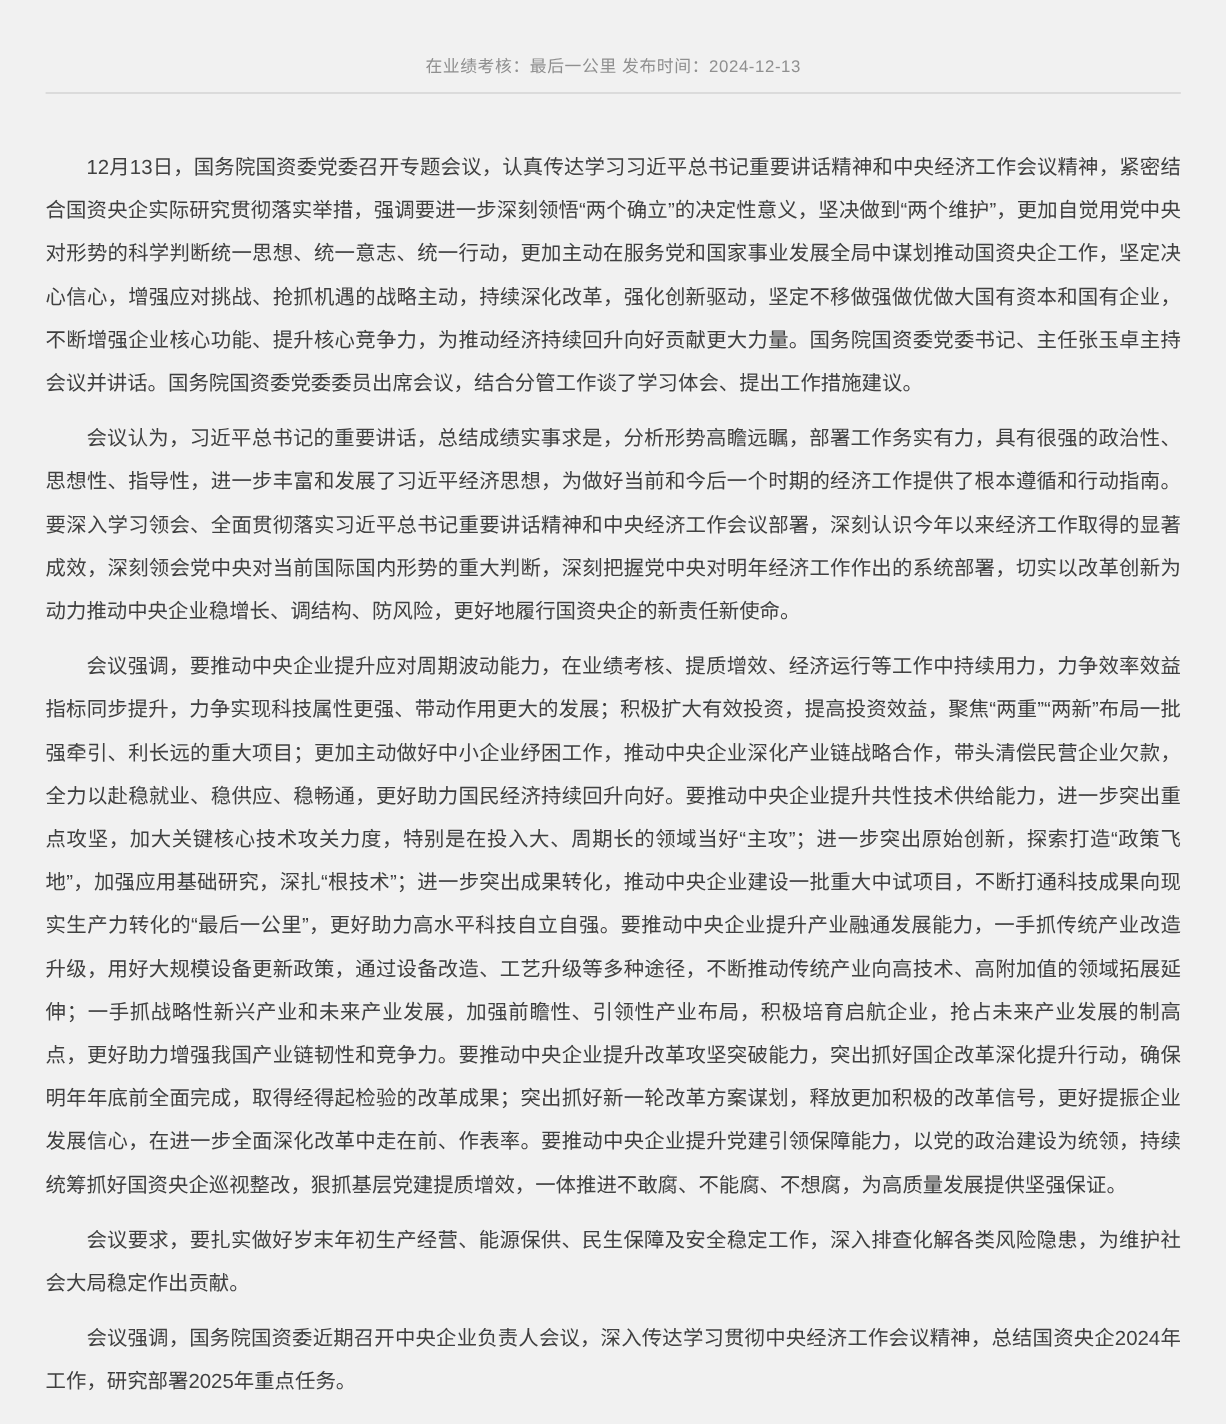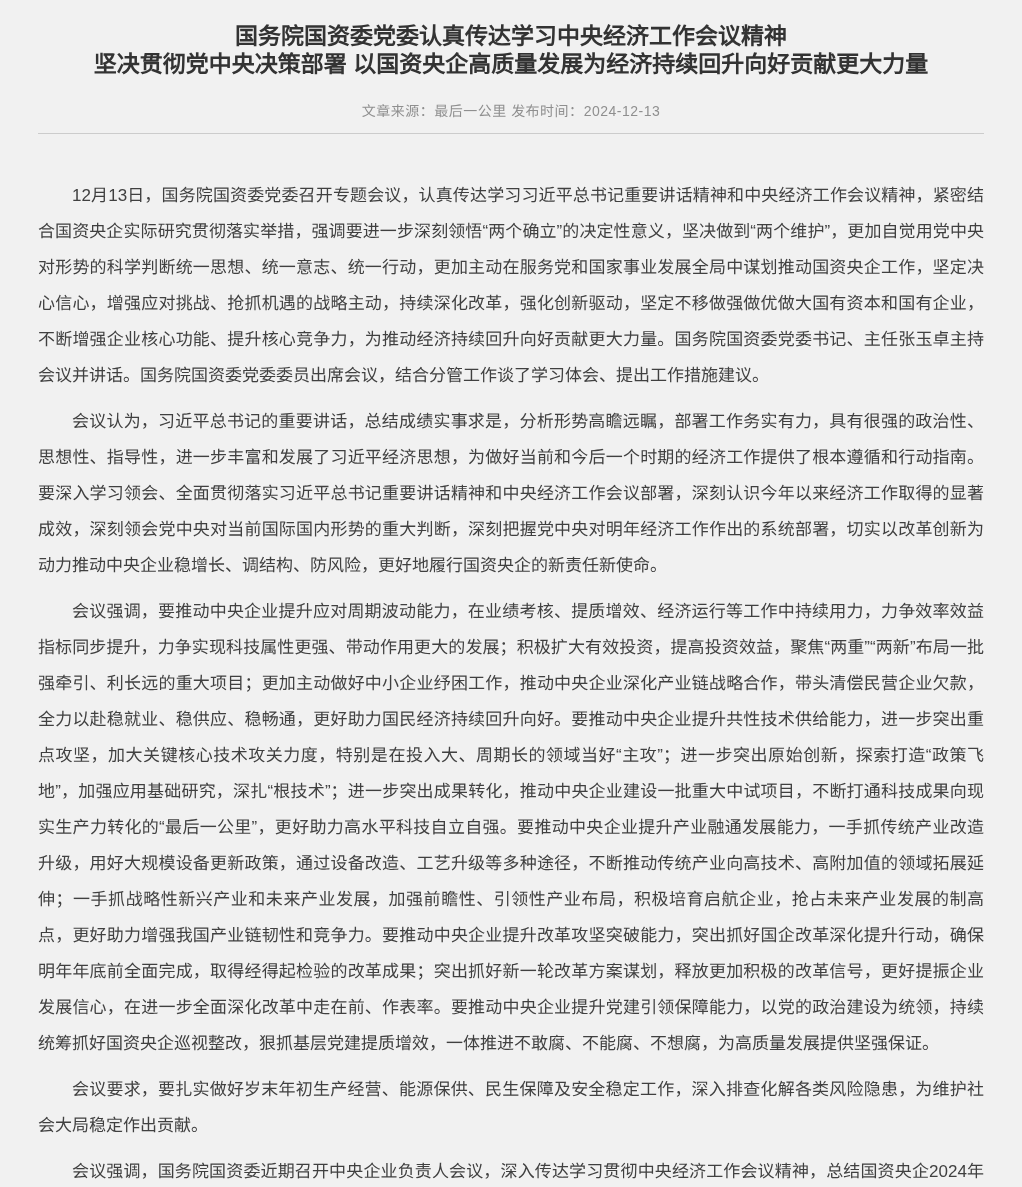--- a/index.html
+++ b/index.html
@@ -59,28 +59,24 @@
   }
   .article-body p:last-child {
     margin-bottom: 12px;
   }
 </style>
 </head>
 <body>
 
 <div class="article-wrap">
 
-  <h1 class="article-title">
-    <span style="display:block;">国务院国资委党委认真传达学习中央经济工作会议精神</span>
-    <span style="display:block;">坚决贯彻党中央决策部署 以国资央企高质量发展为经济持续回升向好贡献更大力量</span>
-  </h1>
 
   <div class="article-meta">
     <span class="meta-item">
-      <span>文章来源：</span><span>最后一公里</span>
+      <span>在业绩考核：</span><span>最后一公里</span>
     </span>
     <span class="meta-item">
       <span>发布时间：</span><span>2024-12-13</span>
     </span>
   </div>
 
   <hr class="divider">
 
   <div class="article-body">
     <p>12月13日，国务院国资委党委召开专题会议，认真传达学习习近平总书记重要讲话精神和中央经济工作会议精神，紧密结合国资央企实际研究贯彻落实举措，强调要进一步深刻领悟“两个确立”的决定性意义，坚决做到“两个维护”，更加自觉用党中央对形势的科学判断统一思想、统一意志、统一行动，更加主动在服务党和国家事业发展全局中谋划推动国资央企工作，坚定决心信心，增强应对挑战、抢抓机遇的战略主动，持续深化改革，强化创新驱动，坚定不移做强做优做大国有资本和国有企业，不断增强企业核心功能、提升核心竞争力，为推动经济持续回升向好贡献更大力量。国务院国资委党委书记、主任张玉卓主持会议并讲话。国务院国资委党委委员出席会议，结合分管工作谈了学习体会、提出工作措施建议。</p>

